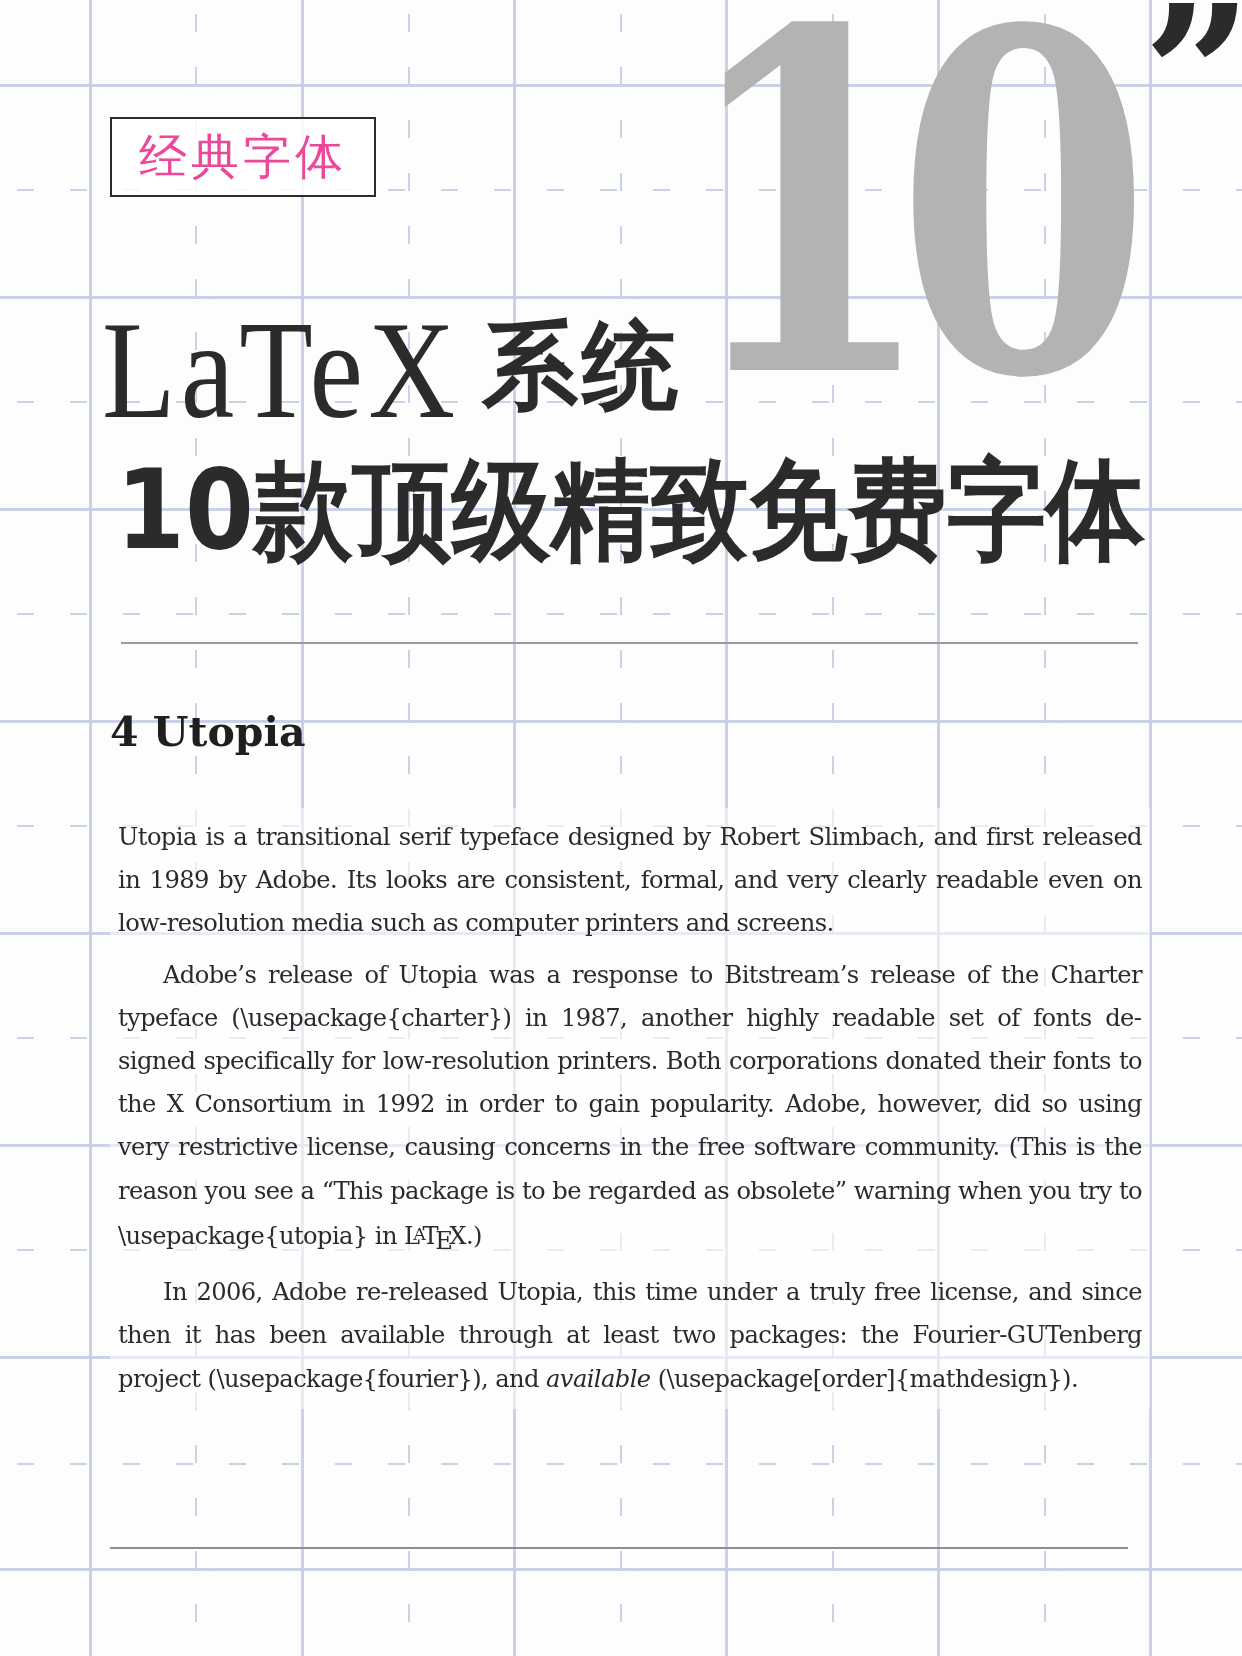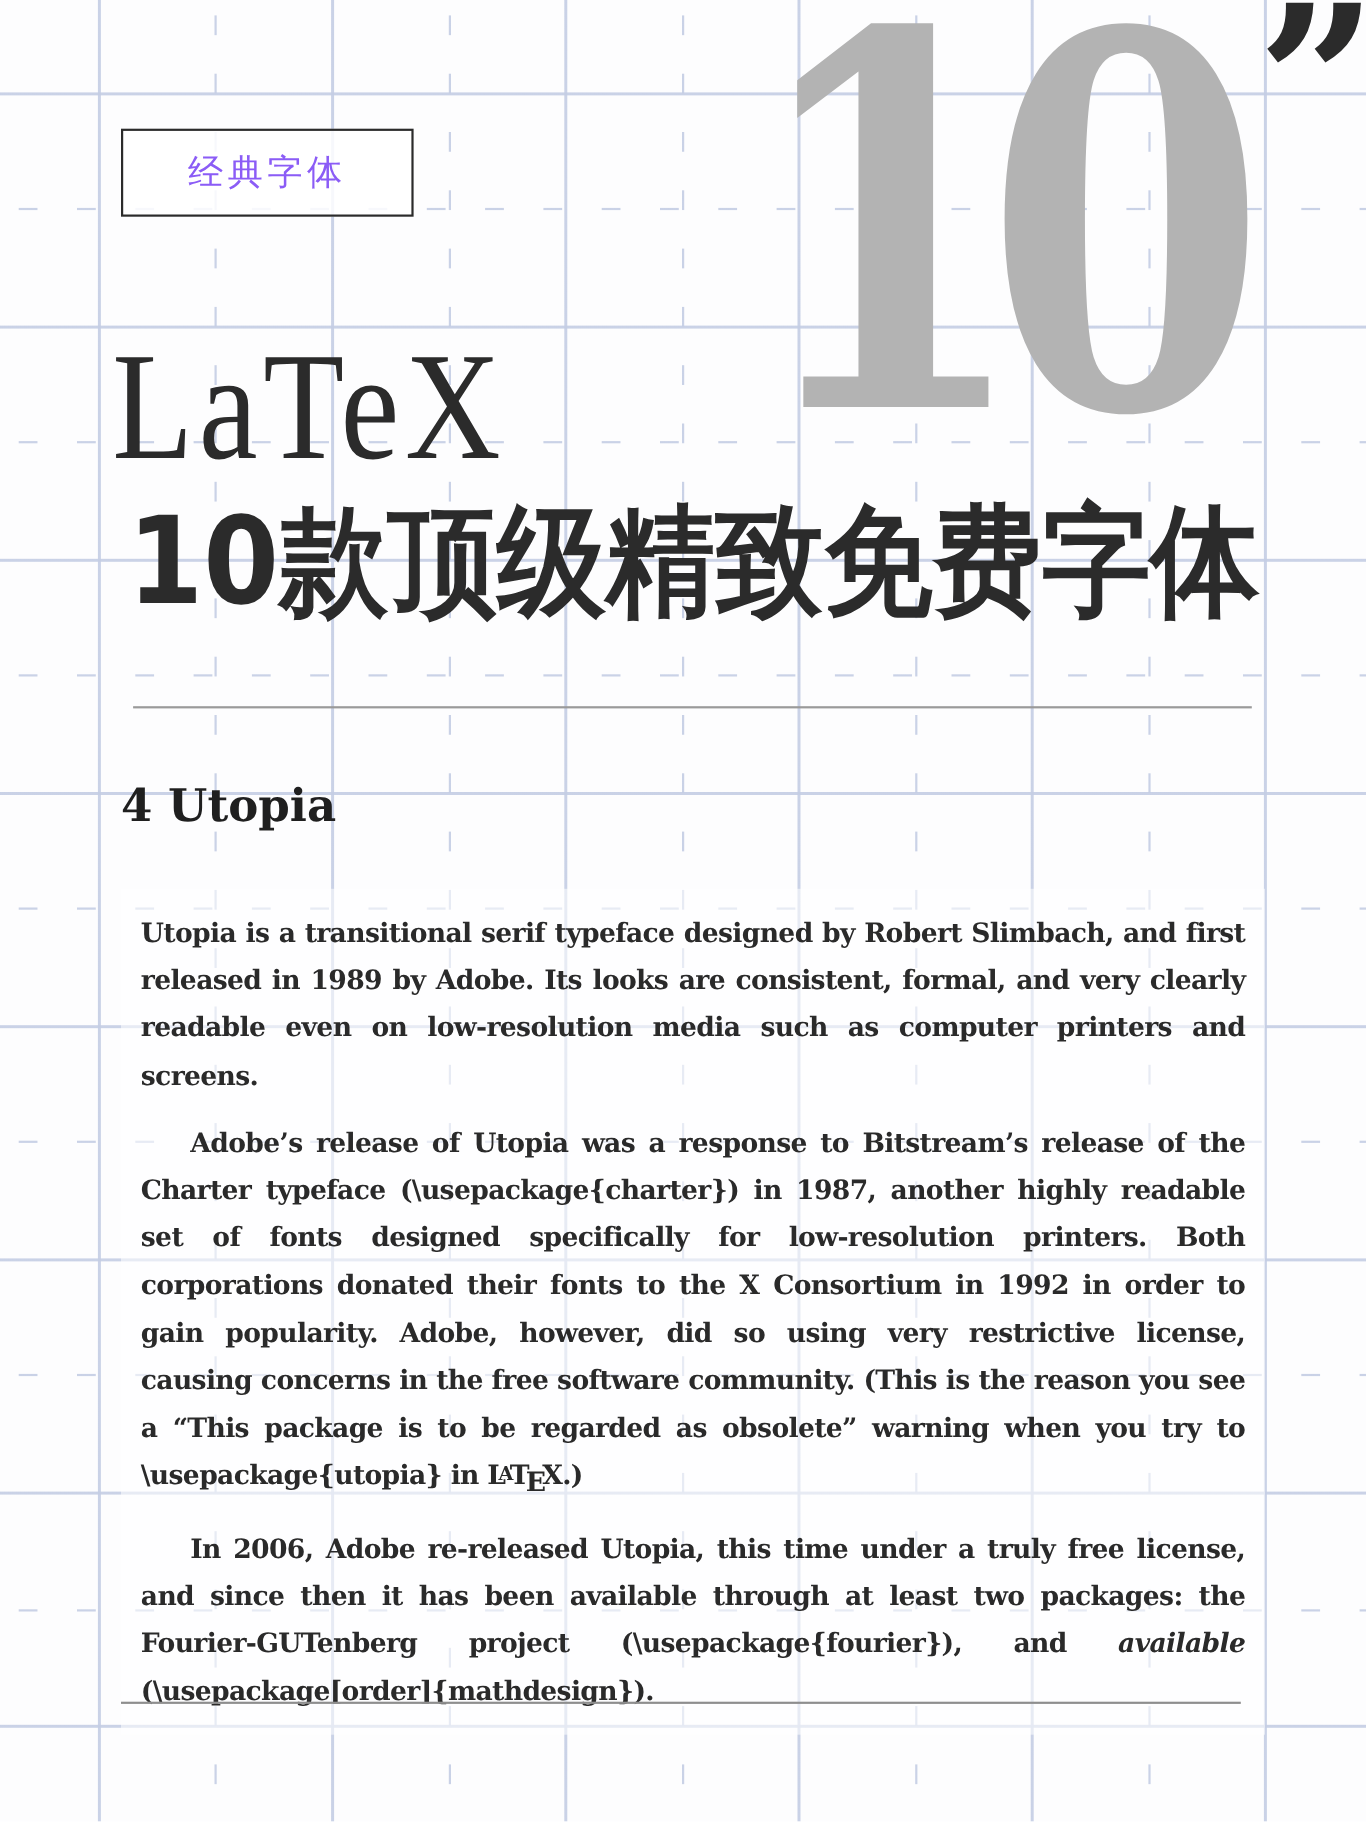--- a/index.html
+++ b/index.html
@@ -34,21 +34,21 @@
   }
 
   .tag-box {
     position: absolute; left: 110px; top: 117px; width: 266px; height: 80px;
     border: 2px solid #2b2b2b; box-sizing: border-box;
     background: rgba(255,255,255,0.85);
     display: flex; align-items: center; justify-content: center;
     z-index: 2;
   }
   .tag-box span {
-    font-family: "DejaVu Serif", serif; font-size: 32px; letter-spacing: 4px; color: #8b5cf6;
+    font-family: "DejaVu Serif", serif; font-size: 48px; letter-spacing: 4px; color: #ec4899;
   }
 
   .big-number {
     position: absolute; left: 680px; top: -30px; z-index: 1;
     font-family: "DejaVu Serif", serif; font-weight: bold;
     font-size: 470px; line-height: 1; color: #b3b3b3;
     letter-spacing: -50px;
     transform: scaleX(0.78); transform-origin: left top;
   }
   .quote-mark {
@@ -86,21 +86,21 @@
     font-family: "DejaVu Serif", serif; font-weight: bold; font-size: 41px; color: #1f1f1f;
     line-height: 1;
   }
 
   .body-text {
     position: absolute; left: 110px; top: 808px; width: 1040px; z-index: 3;
     font-family: "DejaVu Serif", serif; font-size: 24.2px; line-height: 43.2px; color: #2a2a2a;
     text-align: justify; letter-spacing: -0.6px;
     background: rgba(255,255,255,0.55);
   }
-  .body-text p { margin: 18px; hyphens: auto; font-weight: bold; }
+  .body-text p { margin: 8px; hyphens: auto; }
   .body-text p.indent { text-indent: 45px; }
   .body-text em { font-style: italic; }
   .latex-logo { font-family: "DejaVu Serif", serif; }
   .latex-logo .a { font-size: 0.72em; vertical-align: 0.22em; margin-left: -0.36em; margin-right: -0.15em; }
   .latex-logo .e { vertical-align: -0.22em; margin-left: -0.12em; margin-right: -0.12em; }
 </style>
 </head>
 <body>
 
 <div class="grid"></div>
@@ -121,20 +121,21 @@
 
 <div class="tag-box">
   <span>经典字体</span>
 </div>
 
 <div class="big-number">10</div>
 <div class="quote-mark">”</div>
 
 <div class="title-line1">
   <span class="title-latex">LaTeX</span>
+  <span class="title-cn1">系统</span>
 </div>
 <div class="title-line2">10款顶级精致免费字体</div>
 
 <div class="rule-top"></div>
 
 <h2 class="section-heading">4 Utopia</h2>
 
 <div class="body-text">
   <p>Utopia is a transitional serif typeface designed by Robert Slimbach, and first released in 1989 by Adobe. Its looks are consistent, formal, and very clearly readable even on low-resolution media such as computer printers and screens.</p>
   <p class="indent"><span>Adobe’s release of Utopia was a response to Bitstream’s release of the Charter typeface (\usepackage{charter}) in 1987, another highly readable set of fonts de­signed specifically for low-resolution printers. Both corporations donated their fonts to the X Consortium in 1992 in order to gain popularity. Adobe, however, did so us­ing very restrictive license, causing concerns in the free software community. (This is the reason you see a “This package is to be regarded as obsolete” warning when you try to \usepackage{utopia} in </span><span class="latex-logo"><span>L</span><span class="a">A</span><span>T</span><span class="e">E</span><span>X</span></span><span>.)</span></p>

